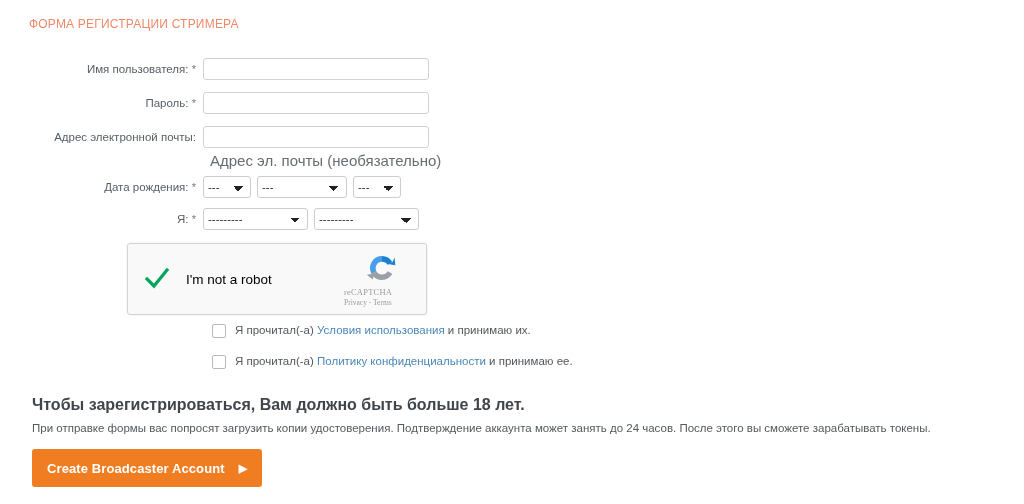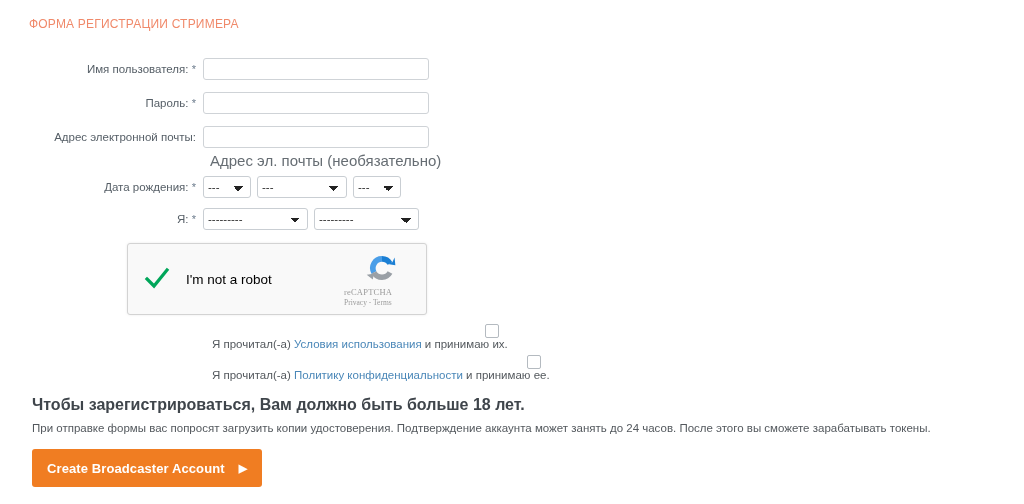--- a/index.html
+++ b/index.html
@@ -167,22 +167,21 @@
     font-size: 7.5px;
     color: #9b9b9b;
     line-height: 10px;
   }
 
   
   .consent-row {
     position: absolute;
     left: 212px;
     display: flex;
-    align-items: flex-end;
-    flex-direction: column;
+    align-items: flex-start;
   }
   .cbx {
     width: 14px;
     height: 14px;
     border: 1px solid #b4bac0;
     border-radius: 2px;
     background: #fff;
     box-sizing: border-box;
     margin-right: 9px;
     flex: none;

